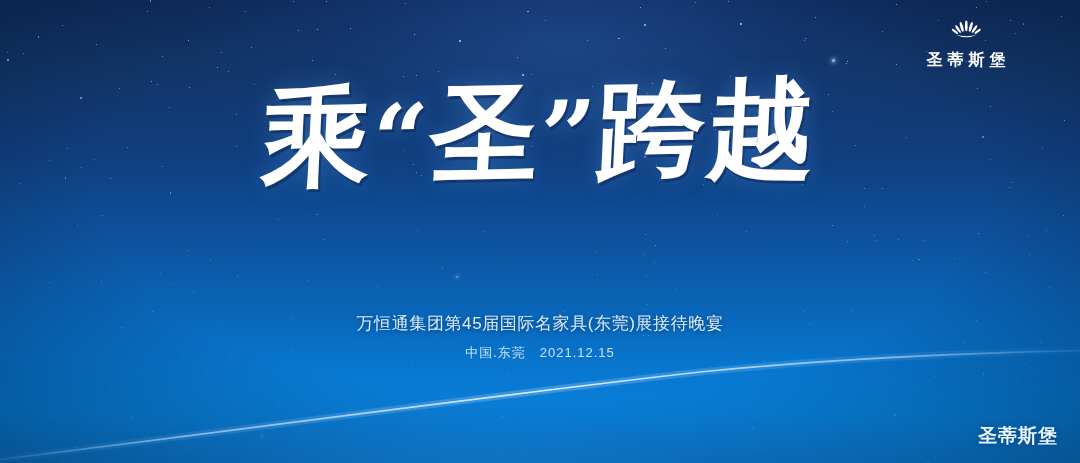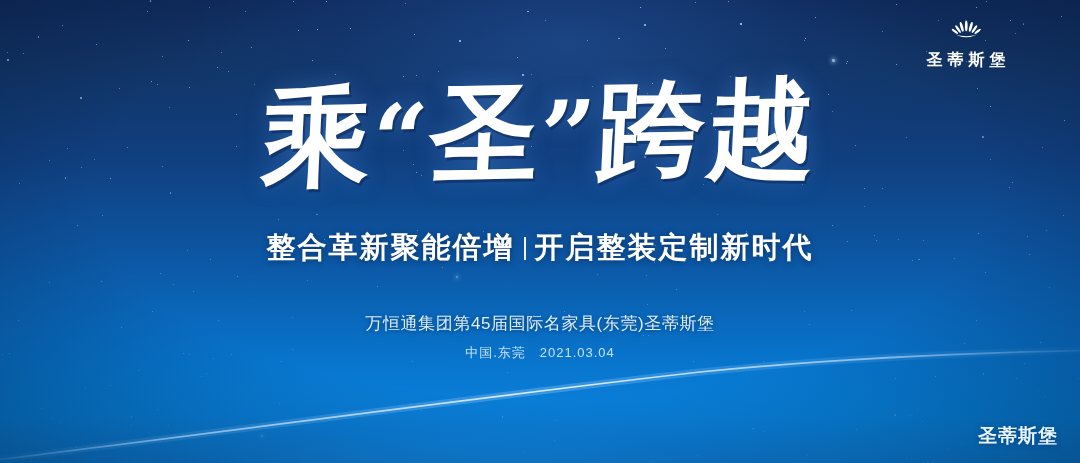--- a/index.html
+++ b/index.html
@@ -489,25 +489,22 @@
         <path d="M18 16 Q30 22 42 16 Q30 19.5 18 16 Z"></path>
       </g>
     </svg>
     <div class="logo-cn">圣蒂斯堡</div>
   </div>
 
   <div class="headline">
     <span>乘</span><span class="q">“</span><span>圣</span><span class="q">”</span><span>跨越</span>
   </div>
 
-  <div class="subtitle">
-    <span>整合革新聚能倍增</span><span class="bar"></span><span>开启整装定制新时代</span>
+
+  <div class="event">万恒通集团第45届国际名家具(东莞)展接待晚宴</div>
+
+  <div class="date">
+    <span>中国.东莞</span><span class="sep"></span><span>2021.12.15</span>
   </div>
 
-  <div class="event">万恒通集团第45届国际名家具(东莞)圣蒂斯堡</div>
-
-  <div class="date">
-    <span>中国.东莞</span><span class="sep"></span><span>2021.03.04</span>
-  </div>
-
   <div class="watermark">圣蒂斯堡</div>
 
 </div>
 
 </body></html>

